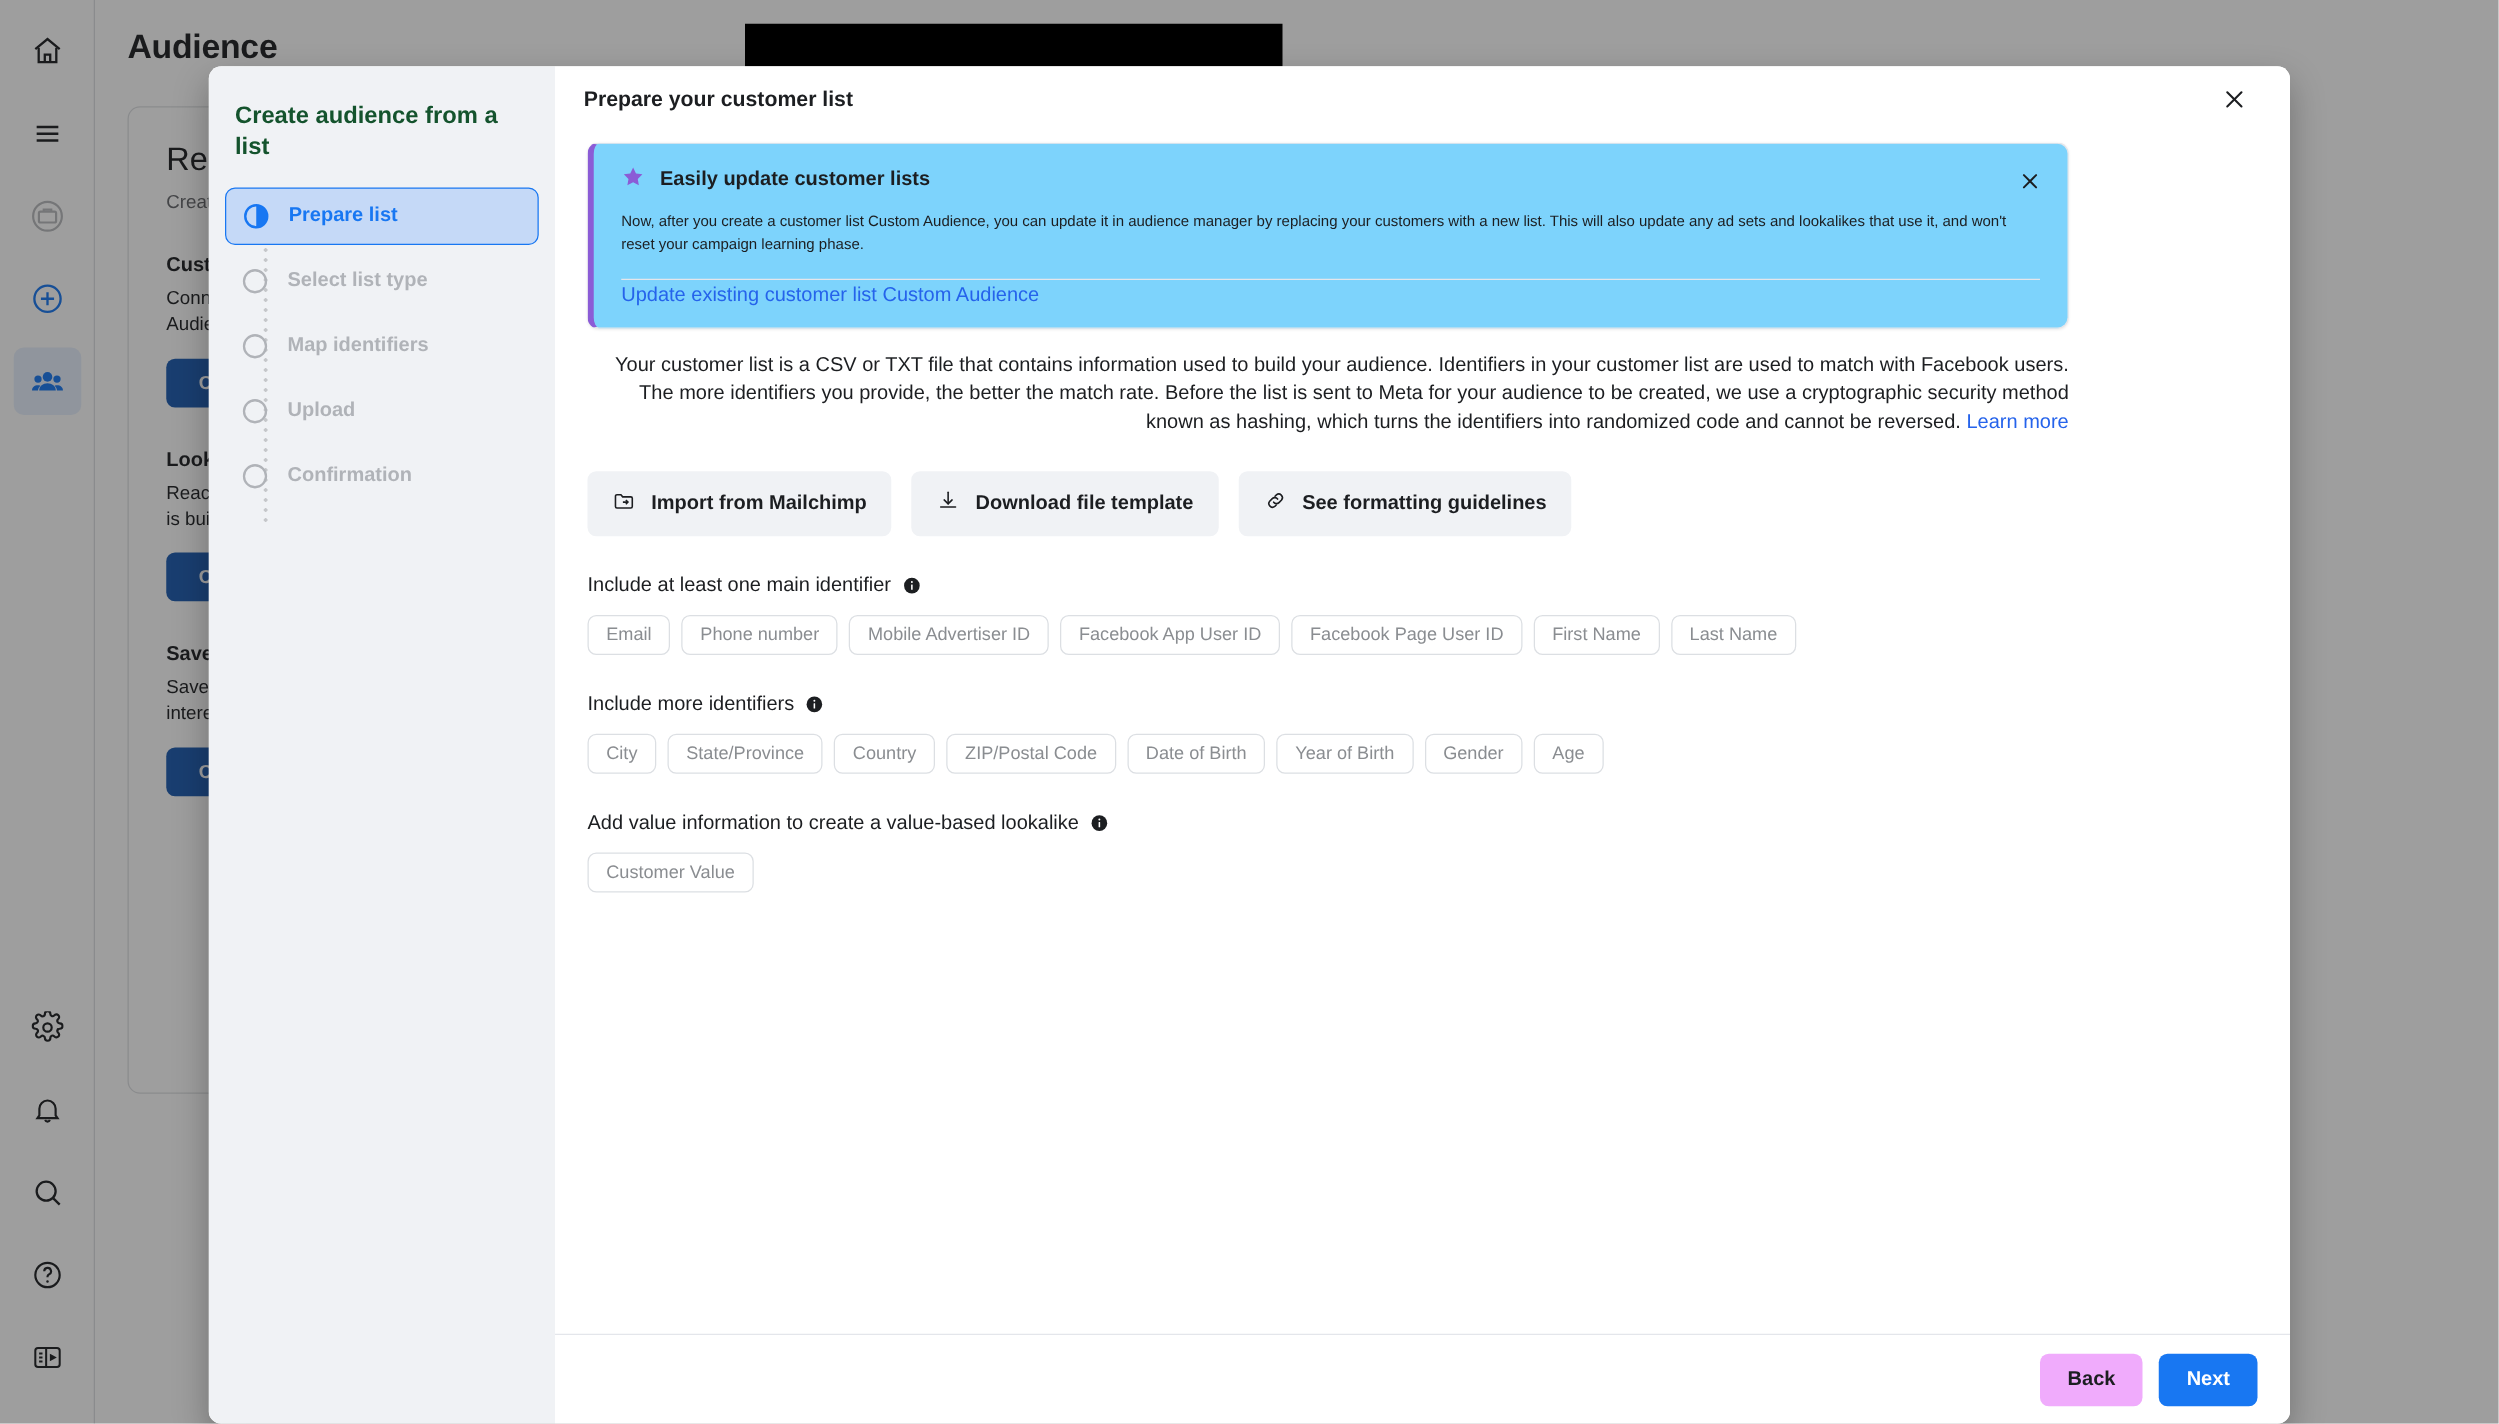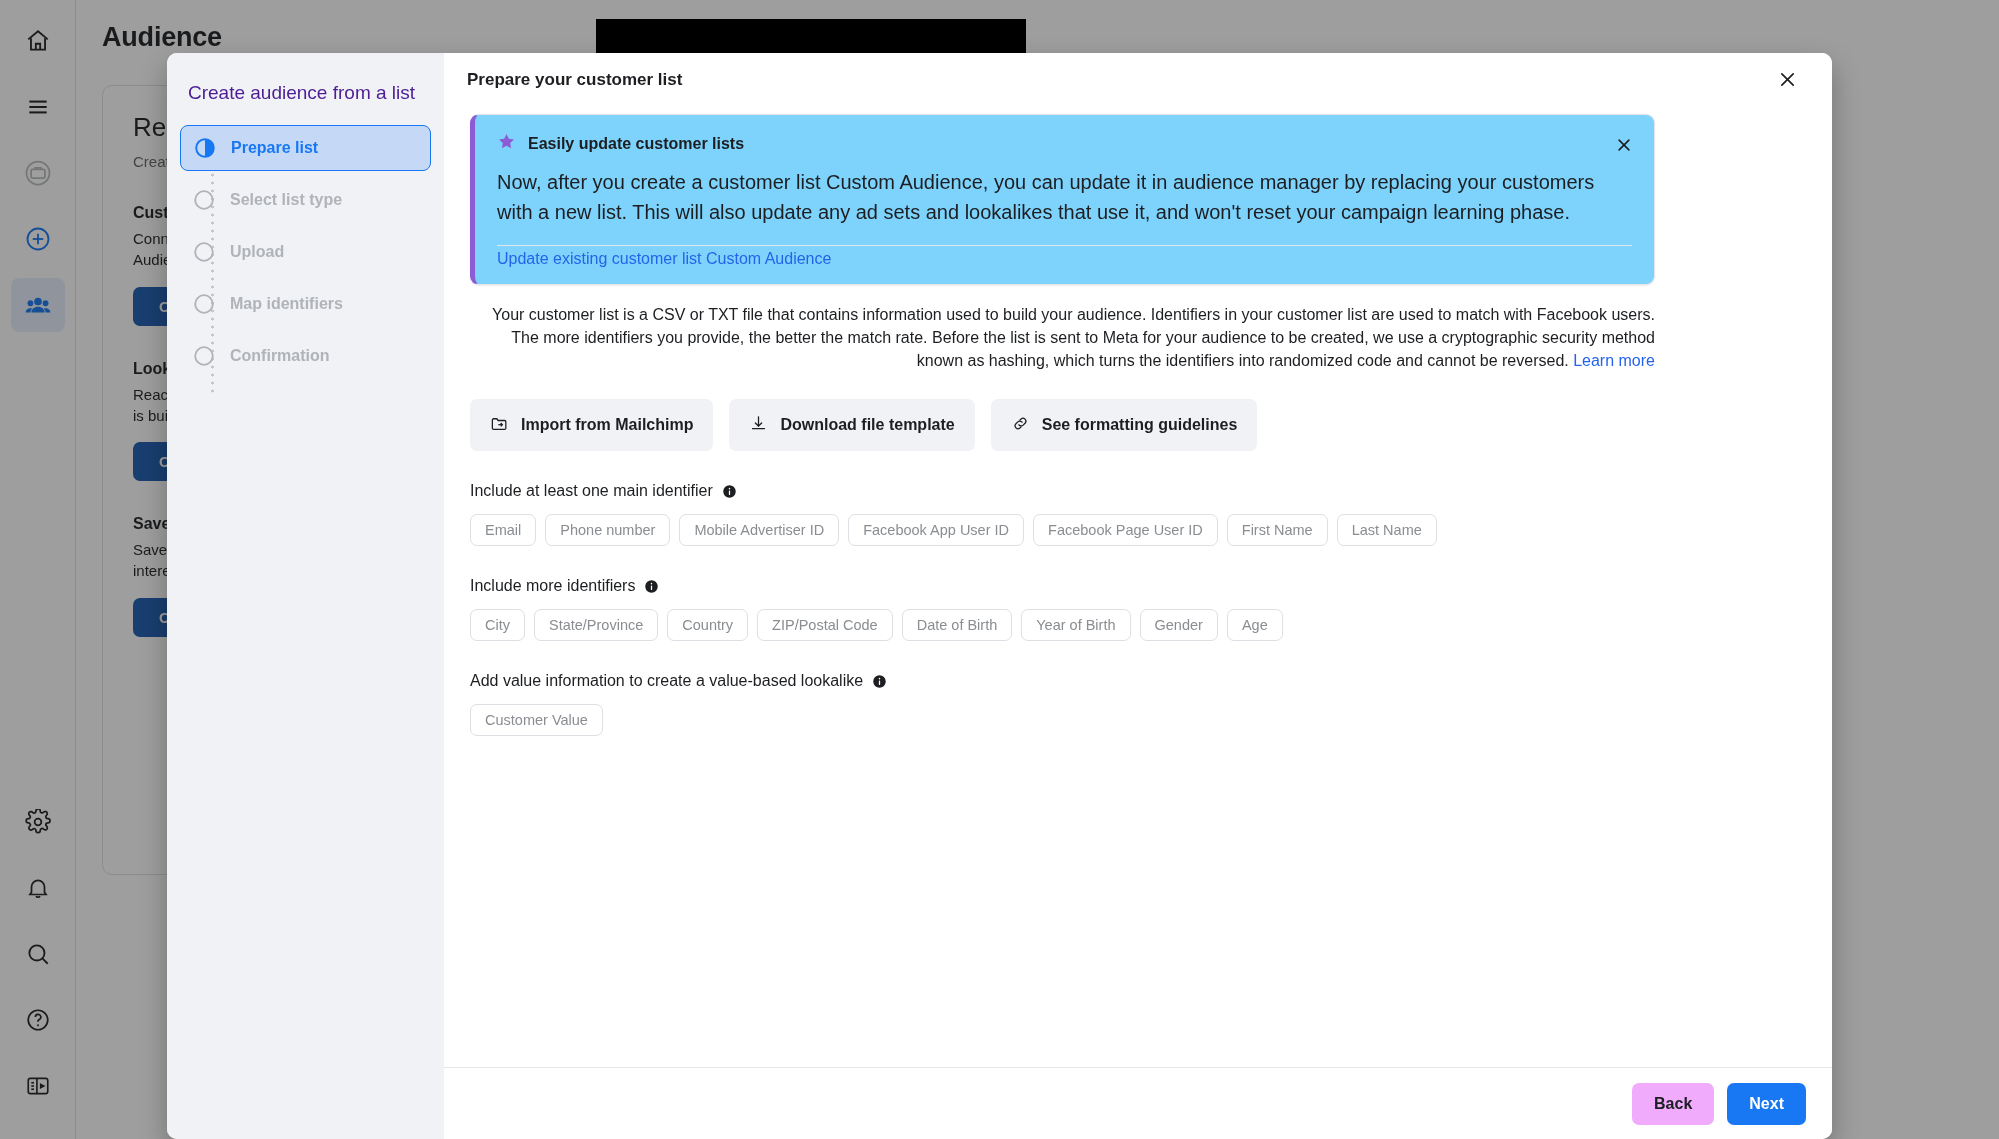--- a/index.html
+++ b/index.html
@@ -118,22 +118,22 @@
 
   
   .stepper {
     width: 277px;
     background: #f0f2f5;
     padding: 27px 13px 0 13px;
     flex: 0 0 277px;
   }
   .stepper-title {
     font-size: 19px;
-    font-weight: normal;
-    color: #4c1d95;
+    font-weight: bold;
+    color: #14532d;
     line-height: 1.32;
     padding: 0 8px;
     margin-bottom: 20px;
   }
   .step-list { position: relative; }
   .step {
     position: relative;
     display: flex;
     align-items: center;
     gap: 14px;
@@ -218,21 +218,21 @@
     align-items: center;
     gap: 12px;
   }
   .promo-title {
     font-size: 16px;
     font-weight: bold;
     color: #1c1e21;
   }
   .promo-text {
     margin-top: 13px;
-    font-size: 20px;
+    font-size: 12px;
     color: #1c1e21;
     line-height: 1.48;
     max-width: 1110px;
   }
   .promo-divider {
     margin-top: 18px;
     border-top: 1px solid #e4e6eb;
   }
   .promo-link {
     display: inline-block;
@@ -486,30 +486,30 @@
           <span class="step-label">Select list type</span>
         </div>
 
 
         <div class="step">
           <span class="step-bullet">
             <svg width="22" height="22" viewBox="0 0 24 24">
                 <circle cx="12" cy="12" r="9.6" fill="none" stroke="#b0b3b8" stroke-width="2"></circle>
               </svg>
           </span>
-          <span class="step-label">Upload</span>
+          <span class="step-label">Map identifiers</span>
         </div>
 
         <div class="step">
           <span class="step-bullet">
             <svg width="22" height="22" viewBox="0 0 24 24">
                 <circle cx="12" cy="12" r="9.6" fill="none" stroke="#b0b3b8" stroke-width="2"></circle>
               </svg>
           </span>
-          <span class="step-label">Map identifiers</span>
+          <span class="step-label">Upload</span>
         </div>
 
         <div class="step">
           <span class="step-bullet">
             <svg width="22" height="22" viewBox="0 0 24 24">
                 <circle cx="12" cy="12" r="9.6" fill="none" stroke="#b0b3b8" stroke-width="2"></circle>
               </svg>
           </span>
           <span class="step-label">Confirmation</span>
         </div>

